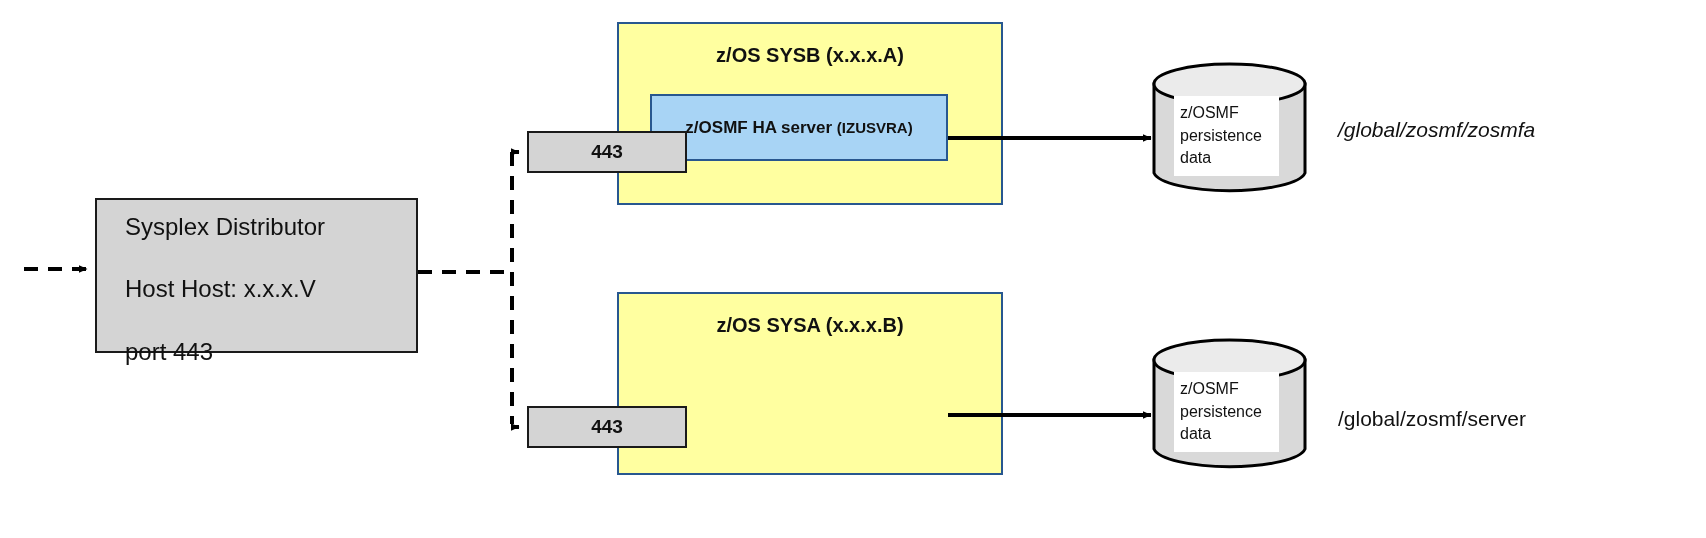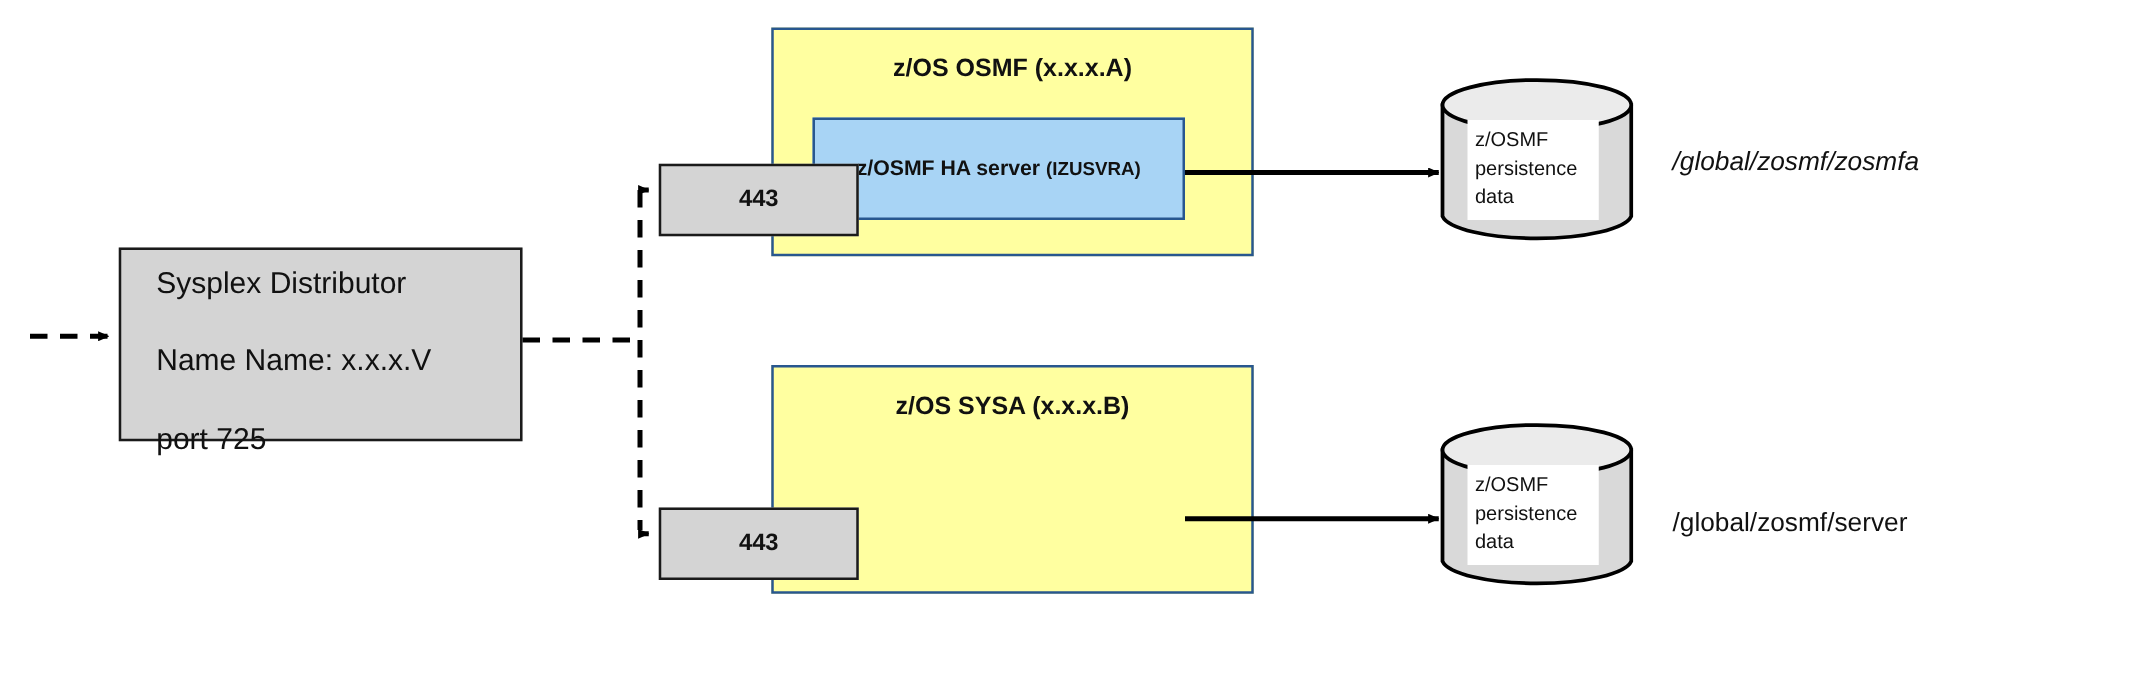--- a/index.html
+++ b/index.html
@@ -30,33 +30,33 @@
   }
   .sysbox.top{left:617px;top:22px;}
   .sysbox.bottom{left:617px;top:292px;}
   .systitle{
     position:absolute;left:0;right:0;top:20px;
     text-align:center;font-size:20px;font-weight:bold;color:#111;
   }
 
   
   .srvbox{
-    width:298px;height:82px;
+    width:298px;height:67px;
     background:#a8d4f5;border:2px solid #28578f;
     box-sizing:border-box;
     display:flex;align-items:center;justify-content:center;
   }
   .srvbox.top{left:650px;top:94px;}
   .srvbox.bottom{left:650px;top:371px;}
   .srvlabel{font-size:17px;font-weight:bold;color:#111;white-space:nowrap;}
   .srvlabel .paren{font-size:15px;}
 
   
   .portbox{
-    width:160px;height:58px;
+    width:160px;height:42px;
     background:#d4d4d4;border:2px solid #1a1a1a;
     box-sizing:border-box;
     display:flex;align-items:center;justify-content:center;
     z-index:6;
   }
   .portbox.top{left:527px;top:131px;}
   .portbox.bottom{left:527px;top:406px;}
   .portlabel{font-size:19px;font-weight:bold;color:#111;}
 
   
@@ -116,26 +116,26 @@
       <line x1="948" y1="138" x2="1151" y2="138" stroke="#000" stroke-width="4" marker-end="url(#arrowhead)"></line>
     </g>
 
     <g>
       <line x1="948" y1="415" x2="1151" y2="415" stroke="#000" stroke-width="4" marker-end="url(#arrowhead)"></line>
     </g>
   </svg>
 
   <div class="abs distributor">
     <div class="dline">Sysplex Distributor</div>
-    <div class="dline">Name Name: x.x.x.V</div>
-    <div class="dline">port 725</div>
+    <div class="dline">Host Host: x.x.x.V</div>
+    <div class="dline">port 443</div>
   </div>
 
   <div class="abs sysbox top">
-    <div class="systitle">z/OS OSMF (x.x.x.A)</div>
+    <div class="systitle">z/OS SYSB (x.x.x.A)</div>
   </div>
 
   <div class="abs srvbox top">
     <div class="srvlabel">
       <span>z/OSMF HA server</span><span>&nbsp;</span><span class="paren">(IZUSVRA)</span>
     </div>
   </div>
 
   <div class="abs portbox top">
     <div class="portlabel">443</div>

